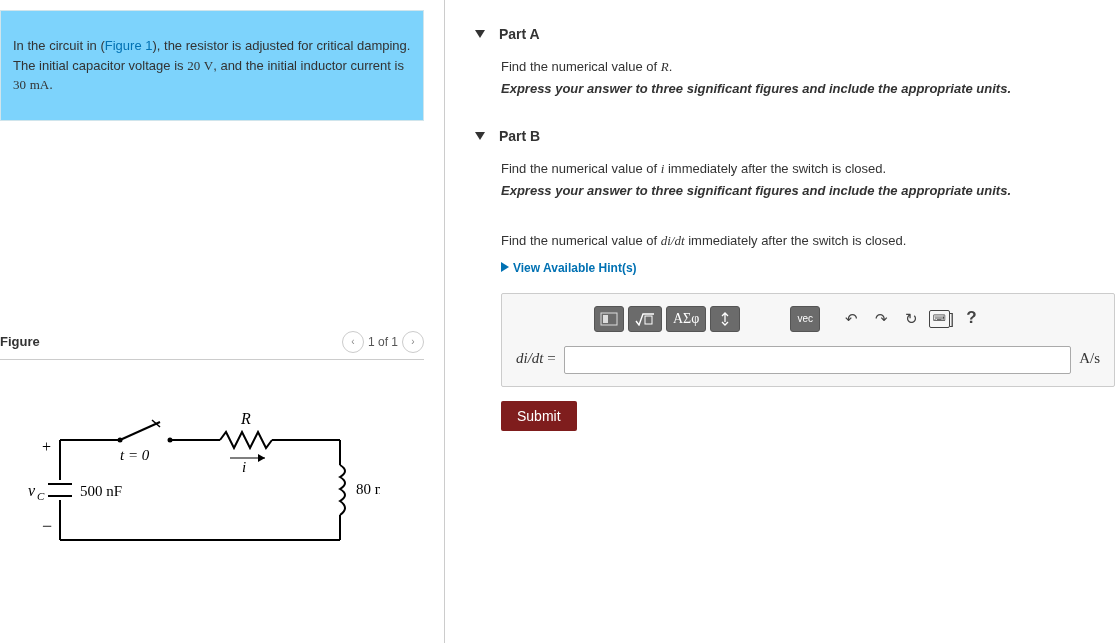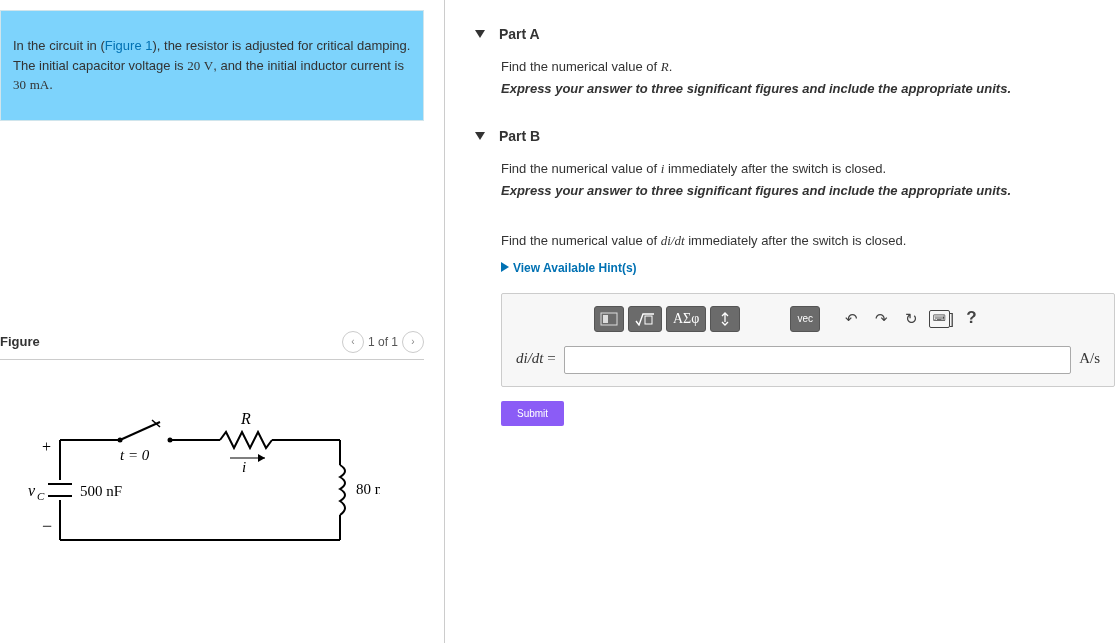--- a/index.html
+++ b/index.html
@@ -172,25 +172,25 @@
     padding: 0 6px;
     border-radius: 2px;
   }
   .unit-label {
     font-family: "Times New Roman", serif;
     font-size: 15px;
   }
   .submit-btn {
     margin-top: 14px;
     margin-left: 26px;
-    background: #8b5cf6;
+    background: #7f1d1d;
     color: #fff;
     border: none;
     padding: 7px 16px;
-    font-size: 10px;
+    font-size: 14px;
     cursor: pointer;
     border-radius: 2px;
     text-align: right;
   }
   .kb-icon {
     border:1px solid #444;
     padding:0 3px;
     font-size:9px;
     border-radius:2px;
     color:#444;

